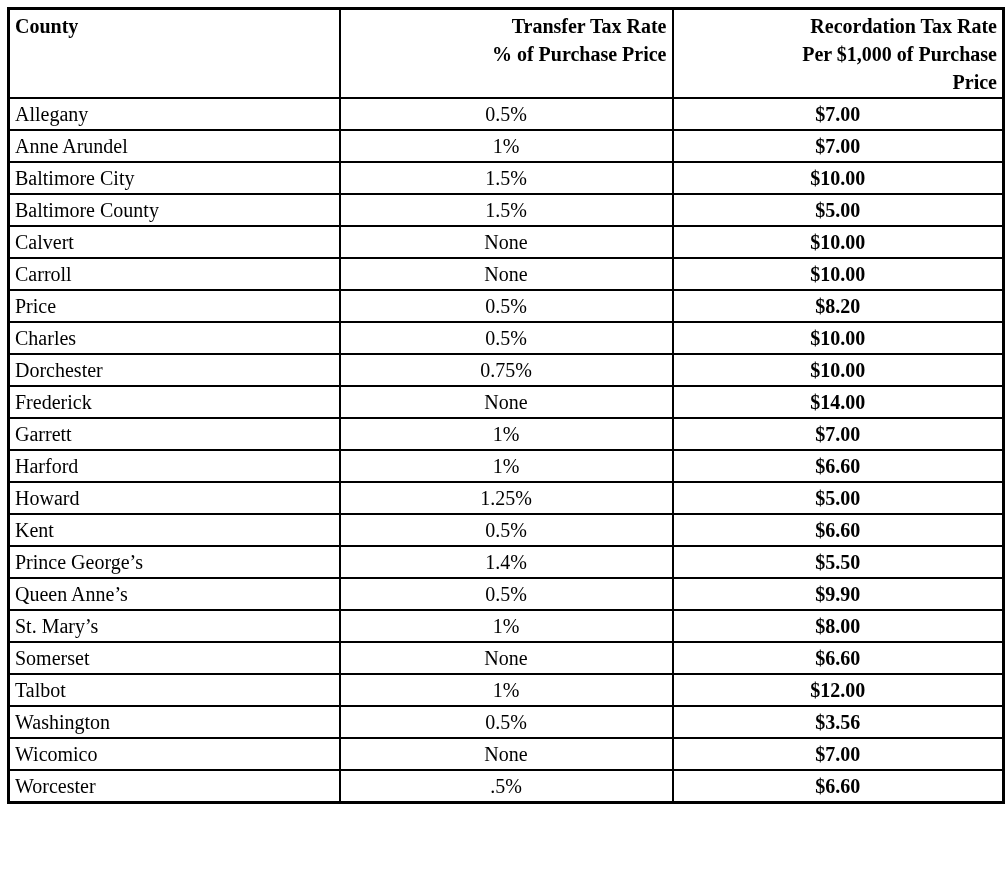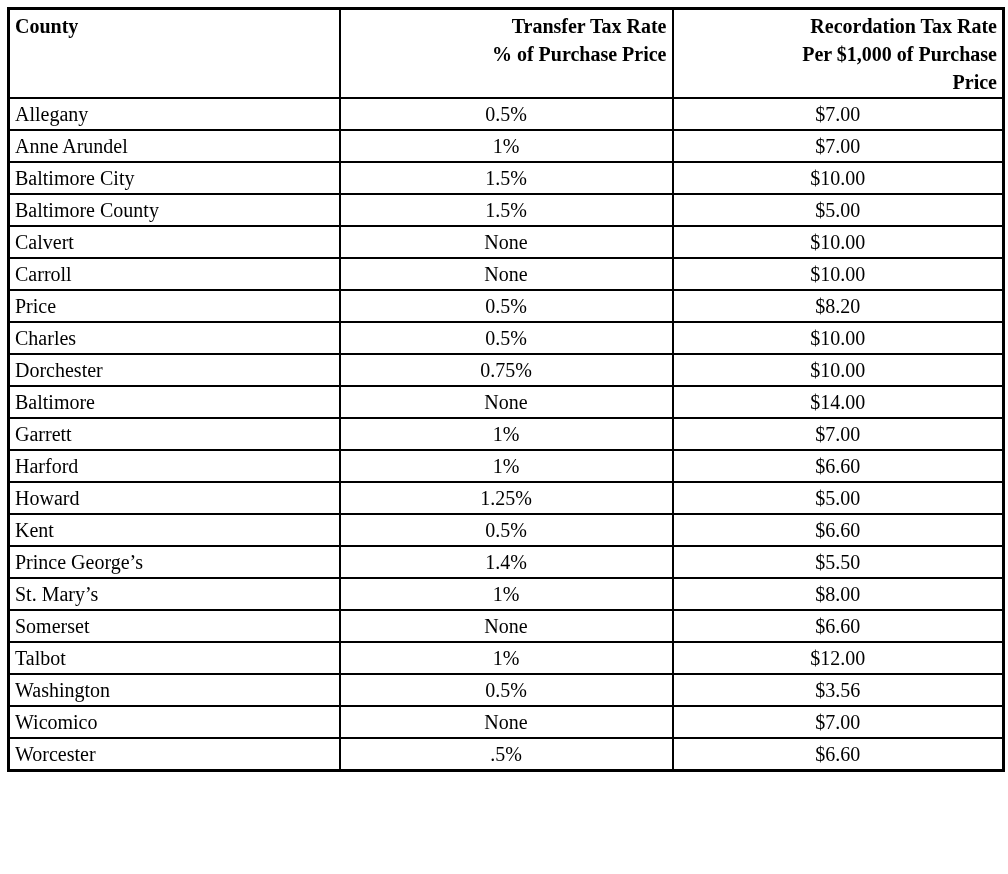--- a/index.html
+++ b/index.html
@@ -28,21 +28,21 @@
   }
   .tax-table th {
     font-weight: bold;
     vertical-align: top;
     text-align: right;
     padding-top: 2px;
   }
   .tax-table th.h-county { text-align: left; }
   .tax-table td.c-county { text-align: left; vertical-align: top; }
   .tax-table td.c-transfer { text-align: center; vertical-align: middle; }
-  .tax-table td.c-recordation { text-align: center; vertical-align: middle; }
+  .tax-table td.c-recordation { text-align: center; vertical-align: middle; font-weight: bold; }
   .tax-table tbody tr td { height: 27px; }
 </style>
 </head>
 <body>
 
 <div class="page">
   <table class="tax-table">
     <colgroup>
       <col style="width: 331px">
       <col style="width: 333px">
@@ -98,21 +98,21 @@
           <td class="c-county">Charles</td>
           <td class="c-transfer">0.5%</td>
           <td class="c-recordation">$10.00</td>
         </tr>
         <tr>
           <td class="c-county">Dorchester</td>
           <td class="c-transfer">0.75%</td>
           <td class="c-recordation">$10.00</td>
         </tr>
         <tr>
-          <td class="c-county">Baltimore</td>
+          <td class="c-county">Frederick</td>
           <td class="c-transfer">None</td>
           <td class="c-recordation">$14.00</td>
         </tr>
         <tr>
           <td class="c-county">Garrett</td>
           <td class="c-transfer">1%</td>
           <td class="c-recordation">$7.00</td>
         </tr>
         <tr>
           <td class="c-county">Harford</td>
@@ -126,20 +126,25 @@
         </tr>
         <tr>
           <td class="c-county">Kent</td>
           <td class="c-transfer">0.5%</td>
           <td class="c-recordation">$6.60</td>
         </tr>
         <tr>
           <td class="c-county">Prince George’s</td>
           <td class="c-transfer">1.4%</td>
           <td class="c-recordation">$5.50</td>
+        </tr>
+        <tr>
+          <td class="c-county">Queen Anne’s</td>
+          <td class="c-transfer">0.5%</td>
+          <td class="c-recordation">$9.90</td>
         </tr>
         <tr>
           <td class="c-county">St. Mary’s</td>
           <td class="c-transfer">1%</td>
           <td class="c-recordation">$8.00</td>
         </tr>
         <tr>
           <td class="c-county">Somerset</td>
           <td class="c-transfer">None</td>
           <td class="c-recordation">$6.60</td>

